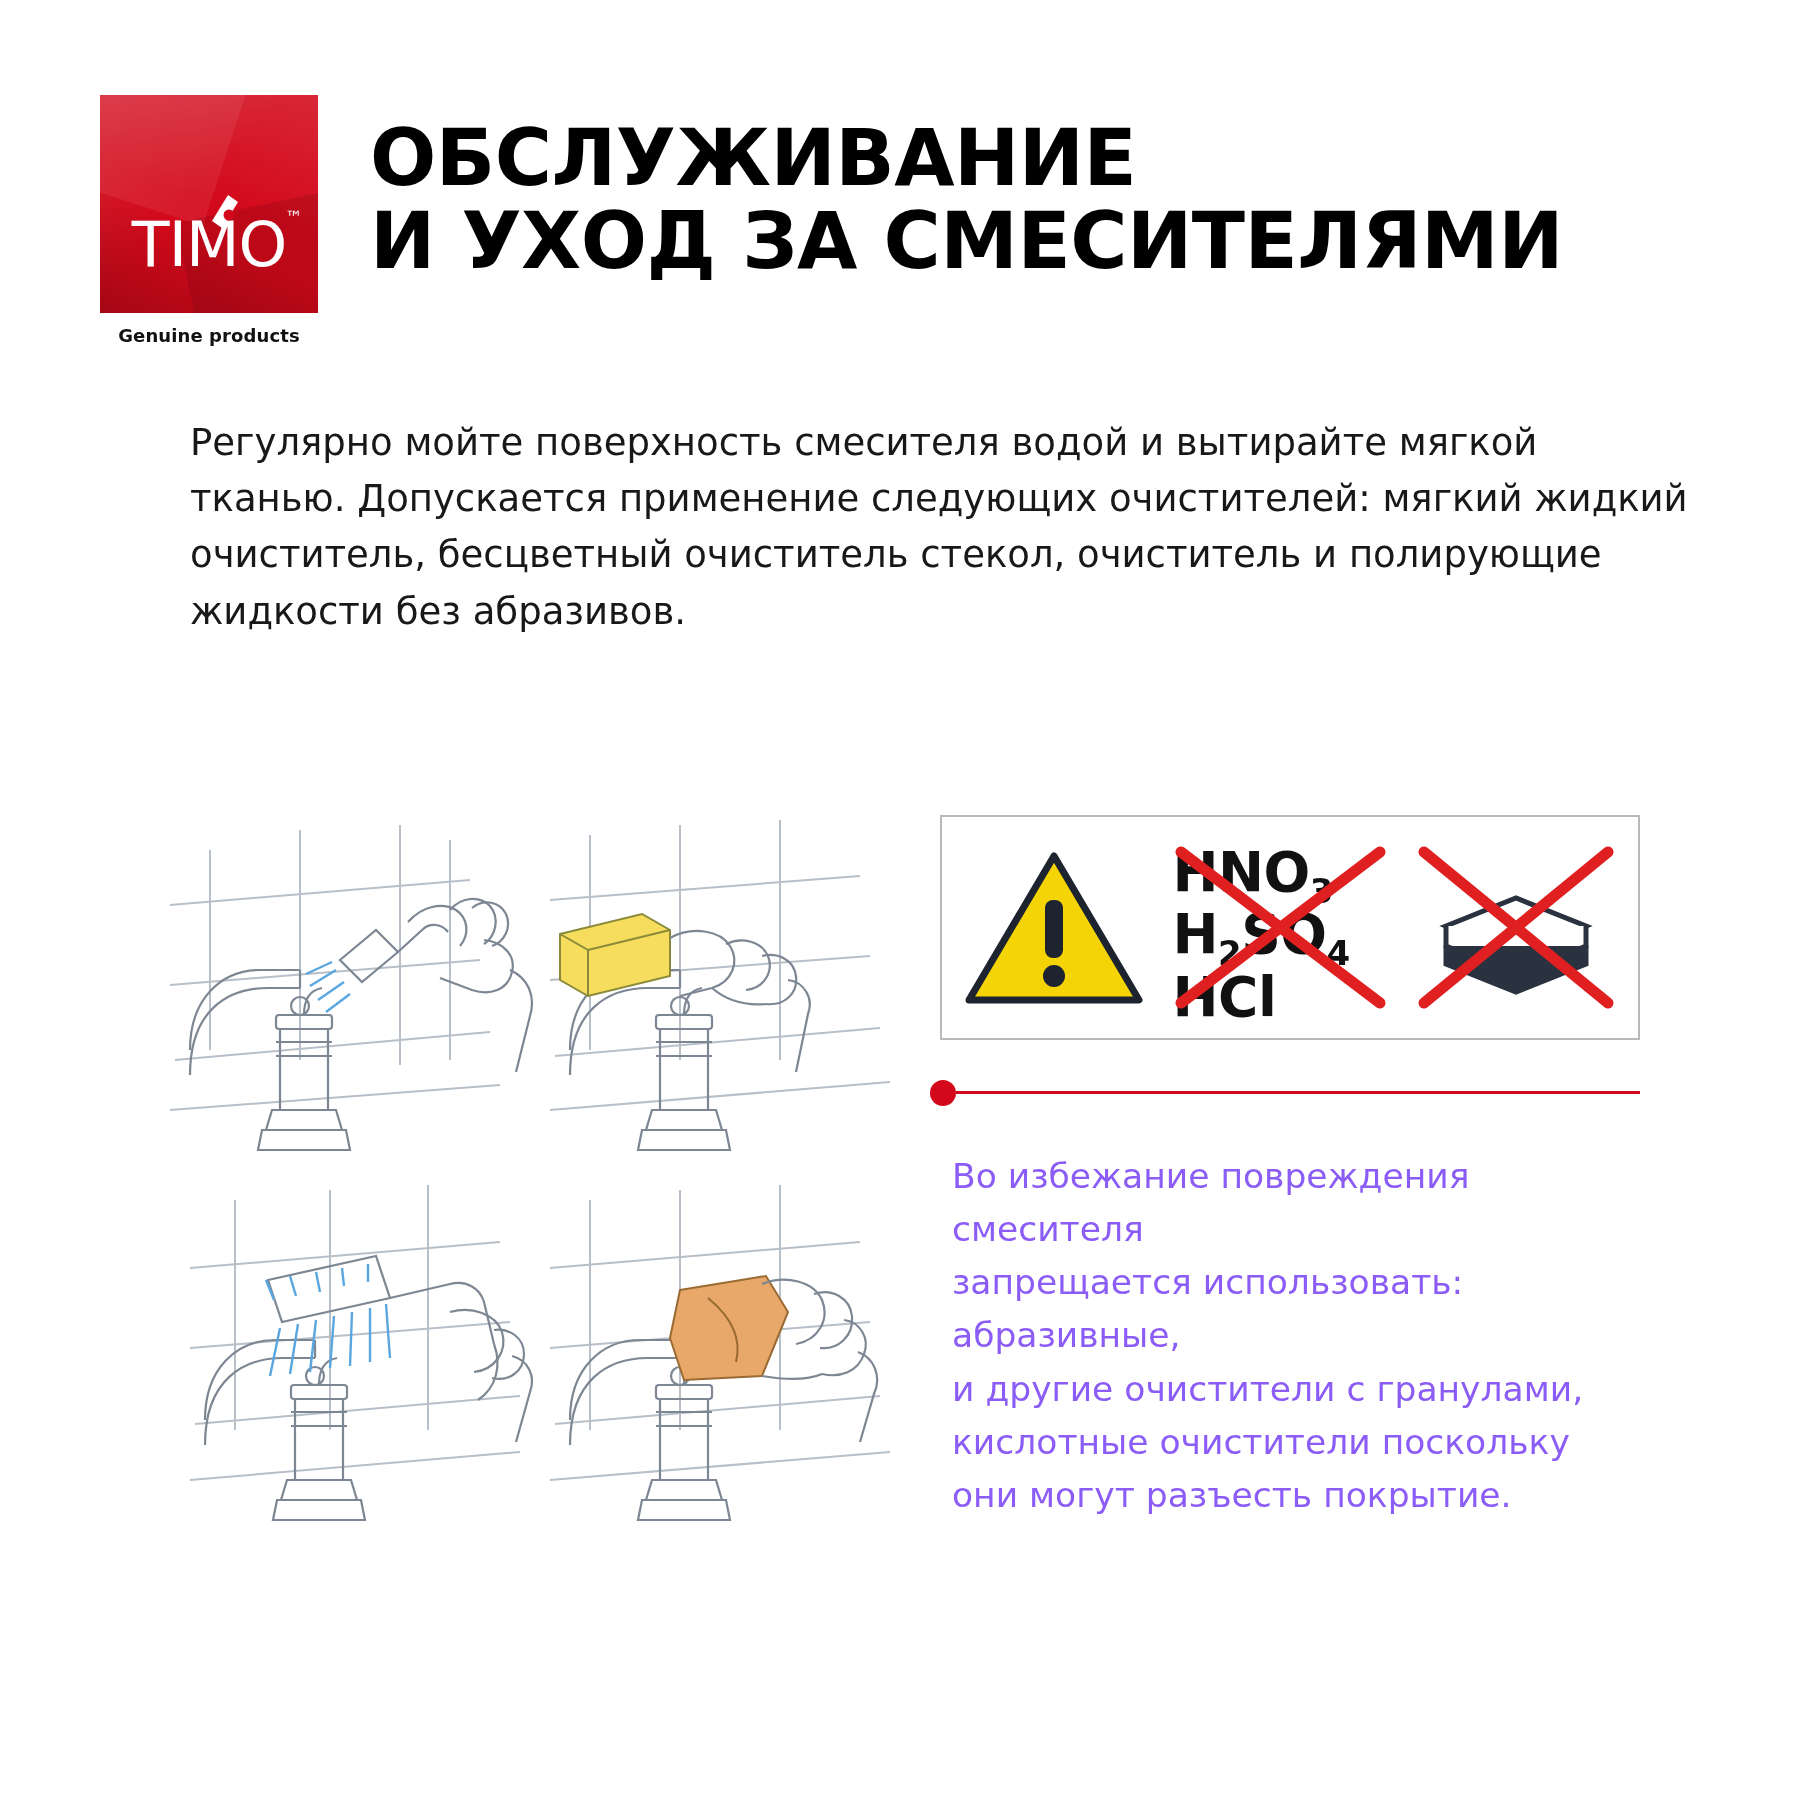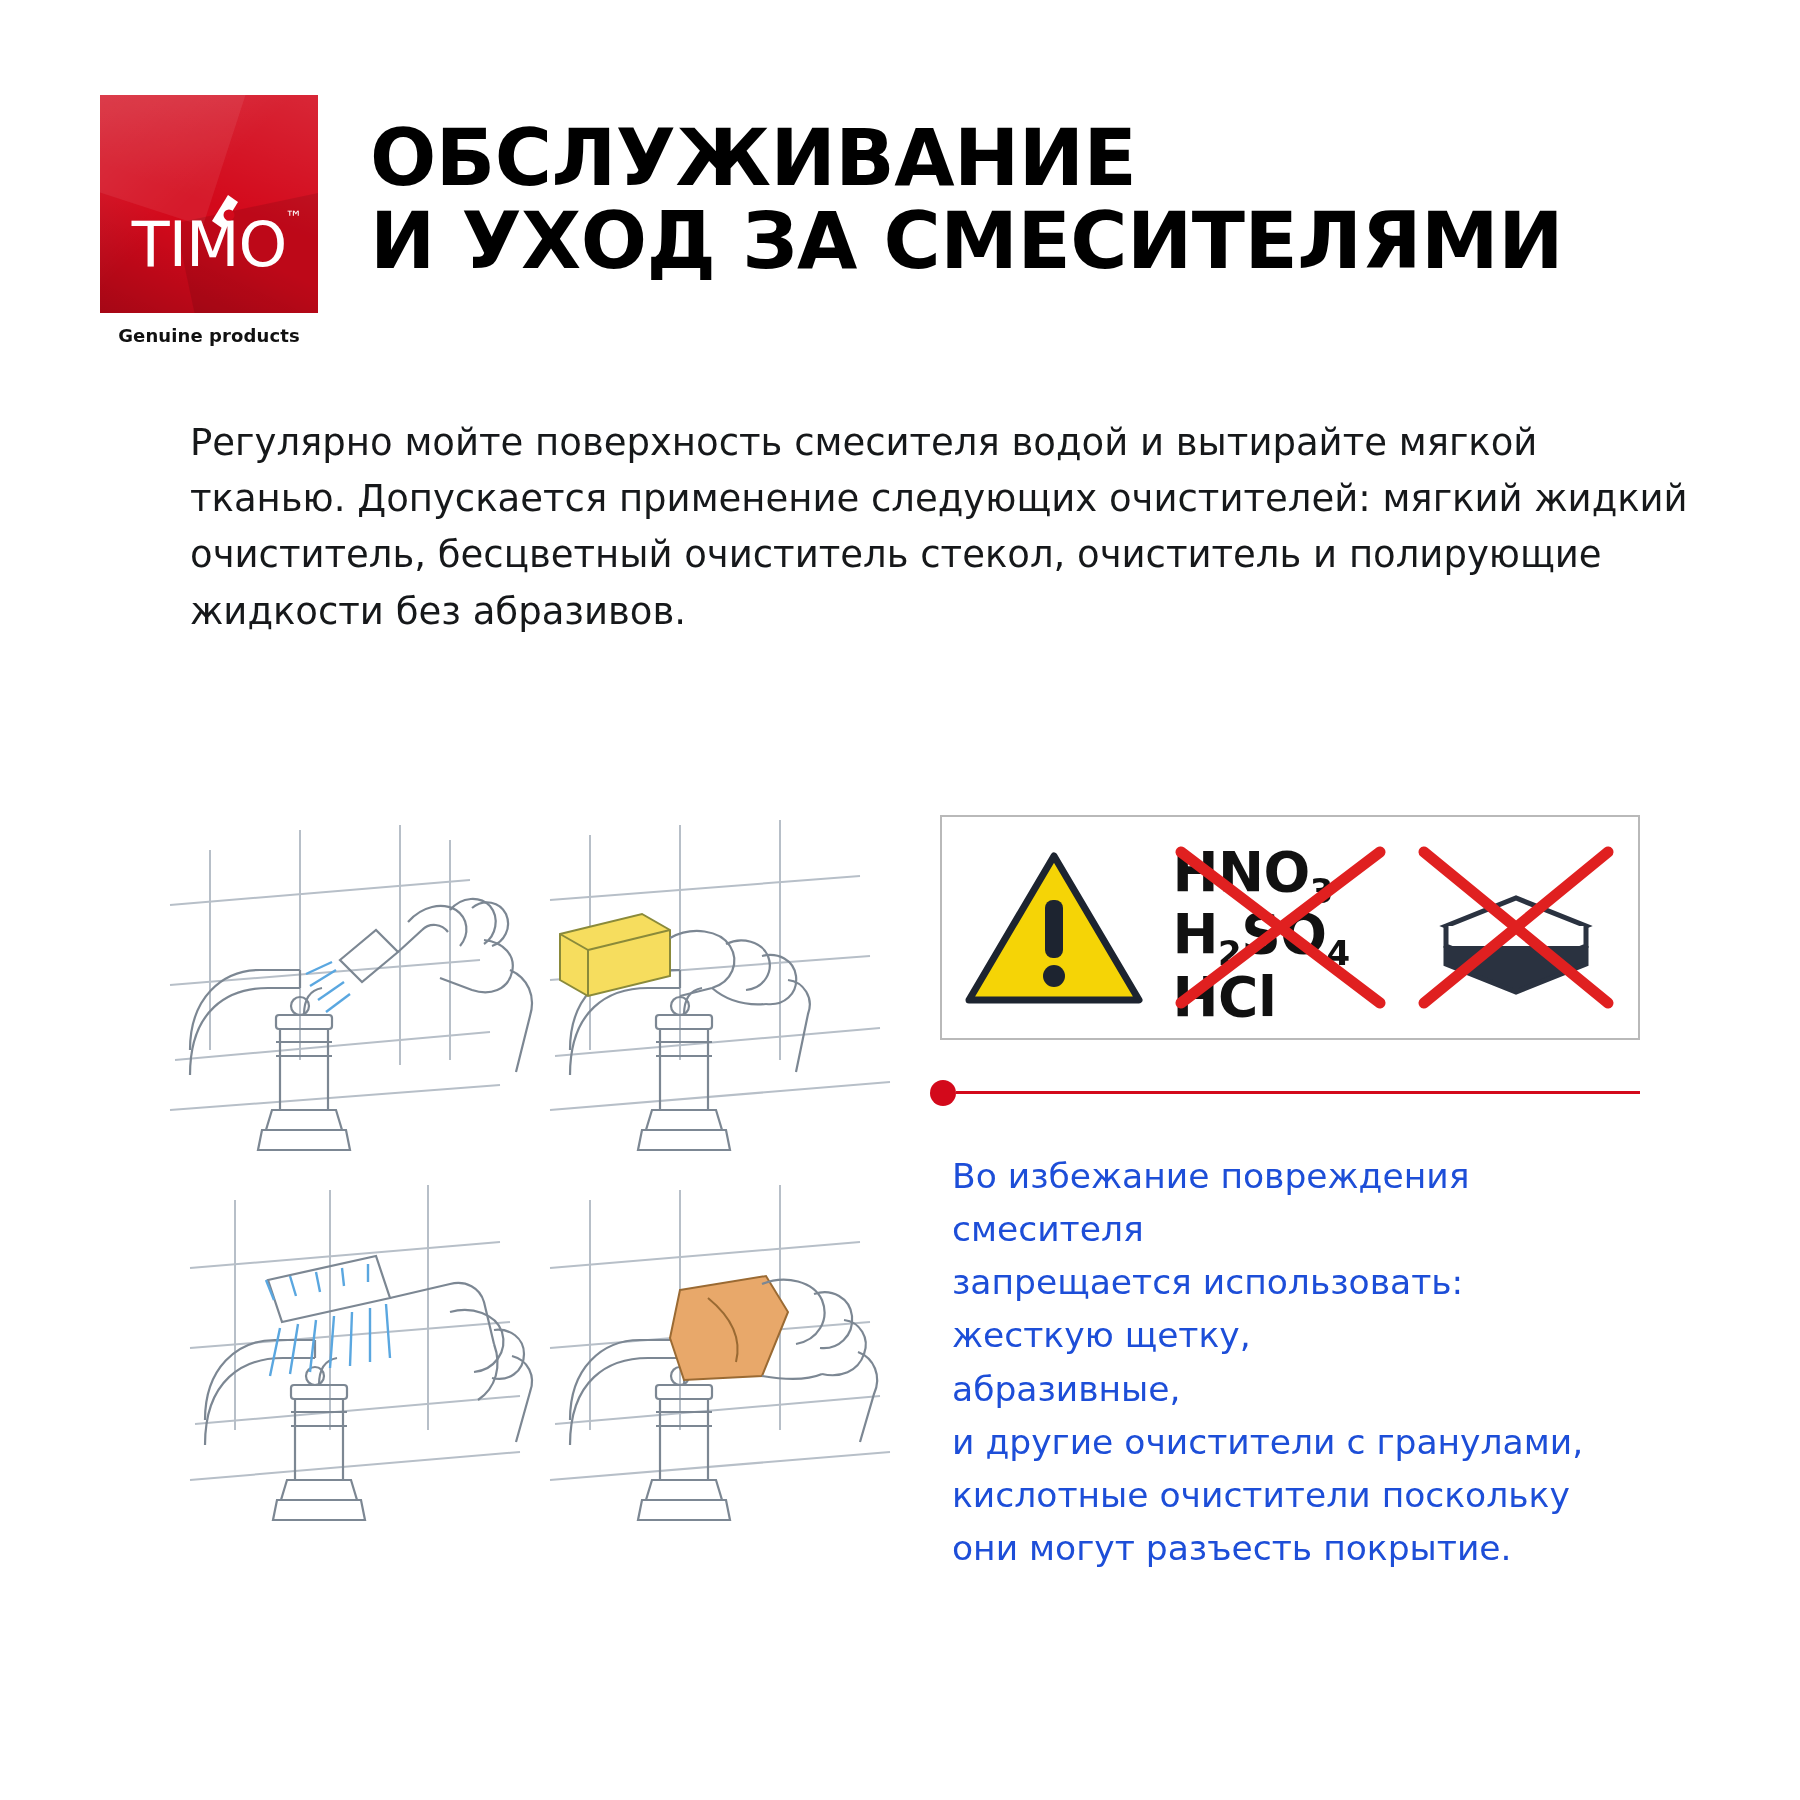--- a/index.html
+++ b/index.html
@@ -188,21 +188,21 @@
   }
 
   
   .warn-text {
     position: absolute;
     left: 952px;
     top: 1150px;
     width: 700px;
     font-size: 34.5px;
     line-height: 1.54;
-    color: #1d4ed8;
+    color: #8b5cf6;
   }
   .warn-text p { margin: 0; }
 
   .stroke { fill: none; stroke: #7c8793; stroke-width: 2.2; }
   .stroke-light { fill: none; stroke: #b7bfc8; stroke-width: 2; }
   .water { fill: none; stroke: #5aa7e0; stroke-width: 2.4; }
 </style>
 </head>
 <body>
 
@@ -431,20 +431,19 @@
   </div>
 
   <div class="rule">
     <div class="dot"></div>
     <div class="line"></div>
   </div>
 
   <div class="warn-text">
     <p>Во избежание повреждения смесителя</p>
     <p>запрещается использовать:</p>
-    <p>жесткую щетку,</p>
     <p>абразивные,</p>
     <p>и другие очистители с гранулами,</p>
     <p>кислотные очистители поскольку</p>
     <p>они могут разъесть покрытие.</p>
   </div>
 
 </div>
 
 </body></html>

